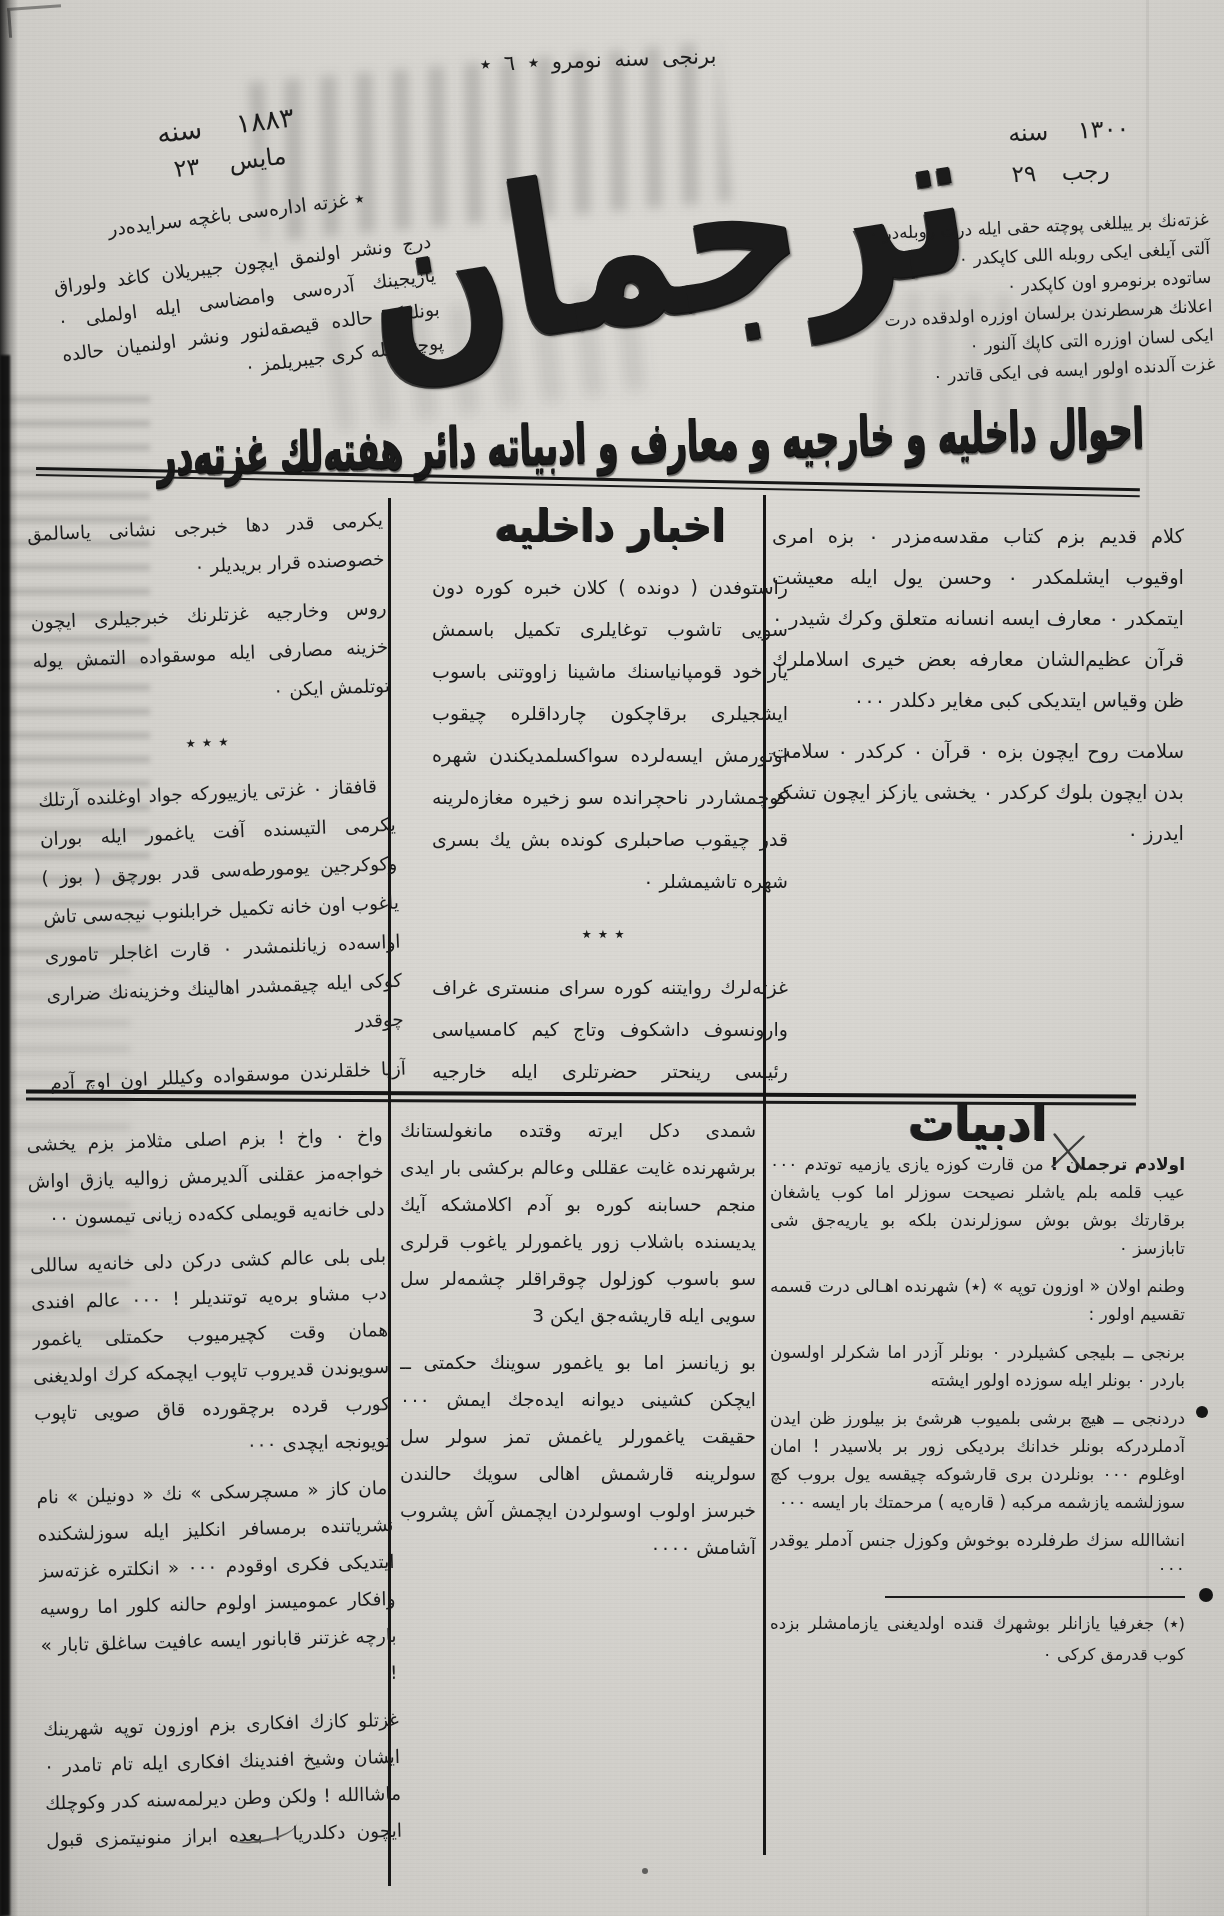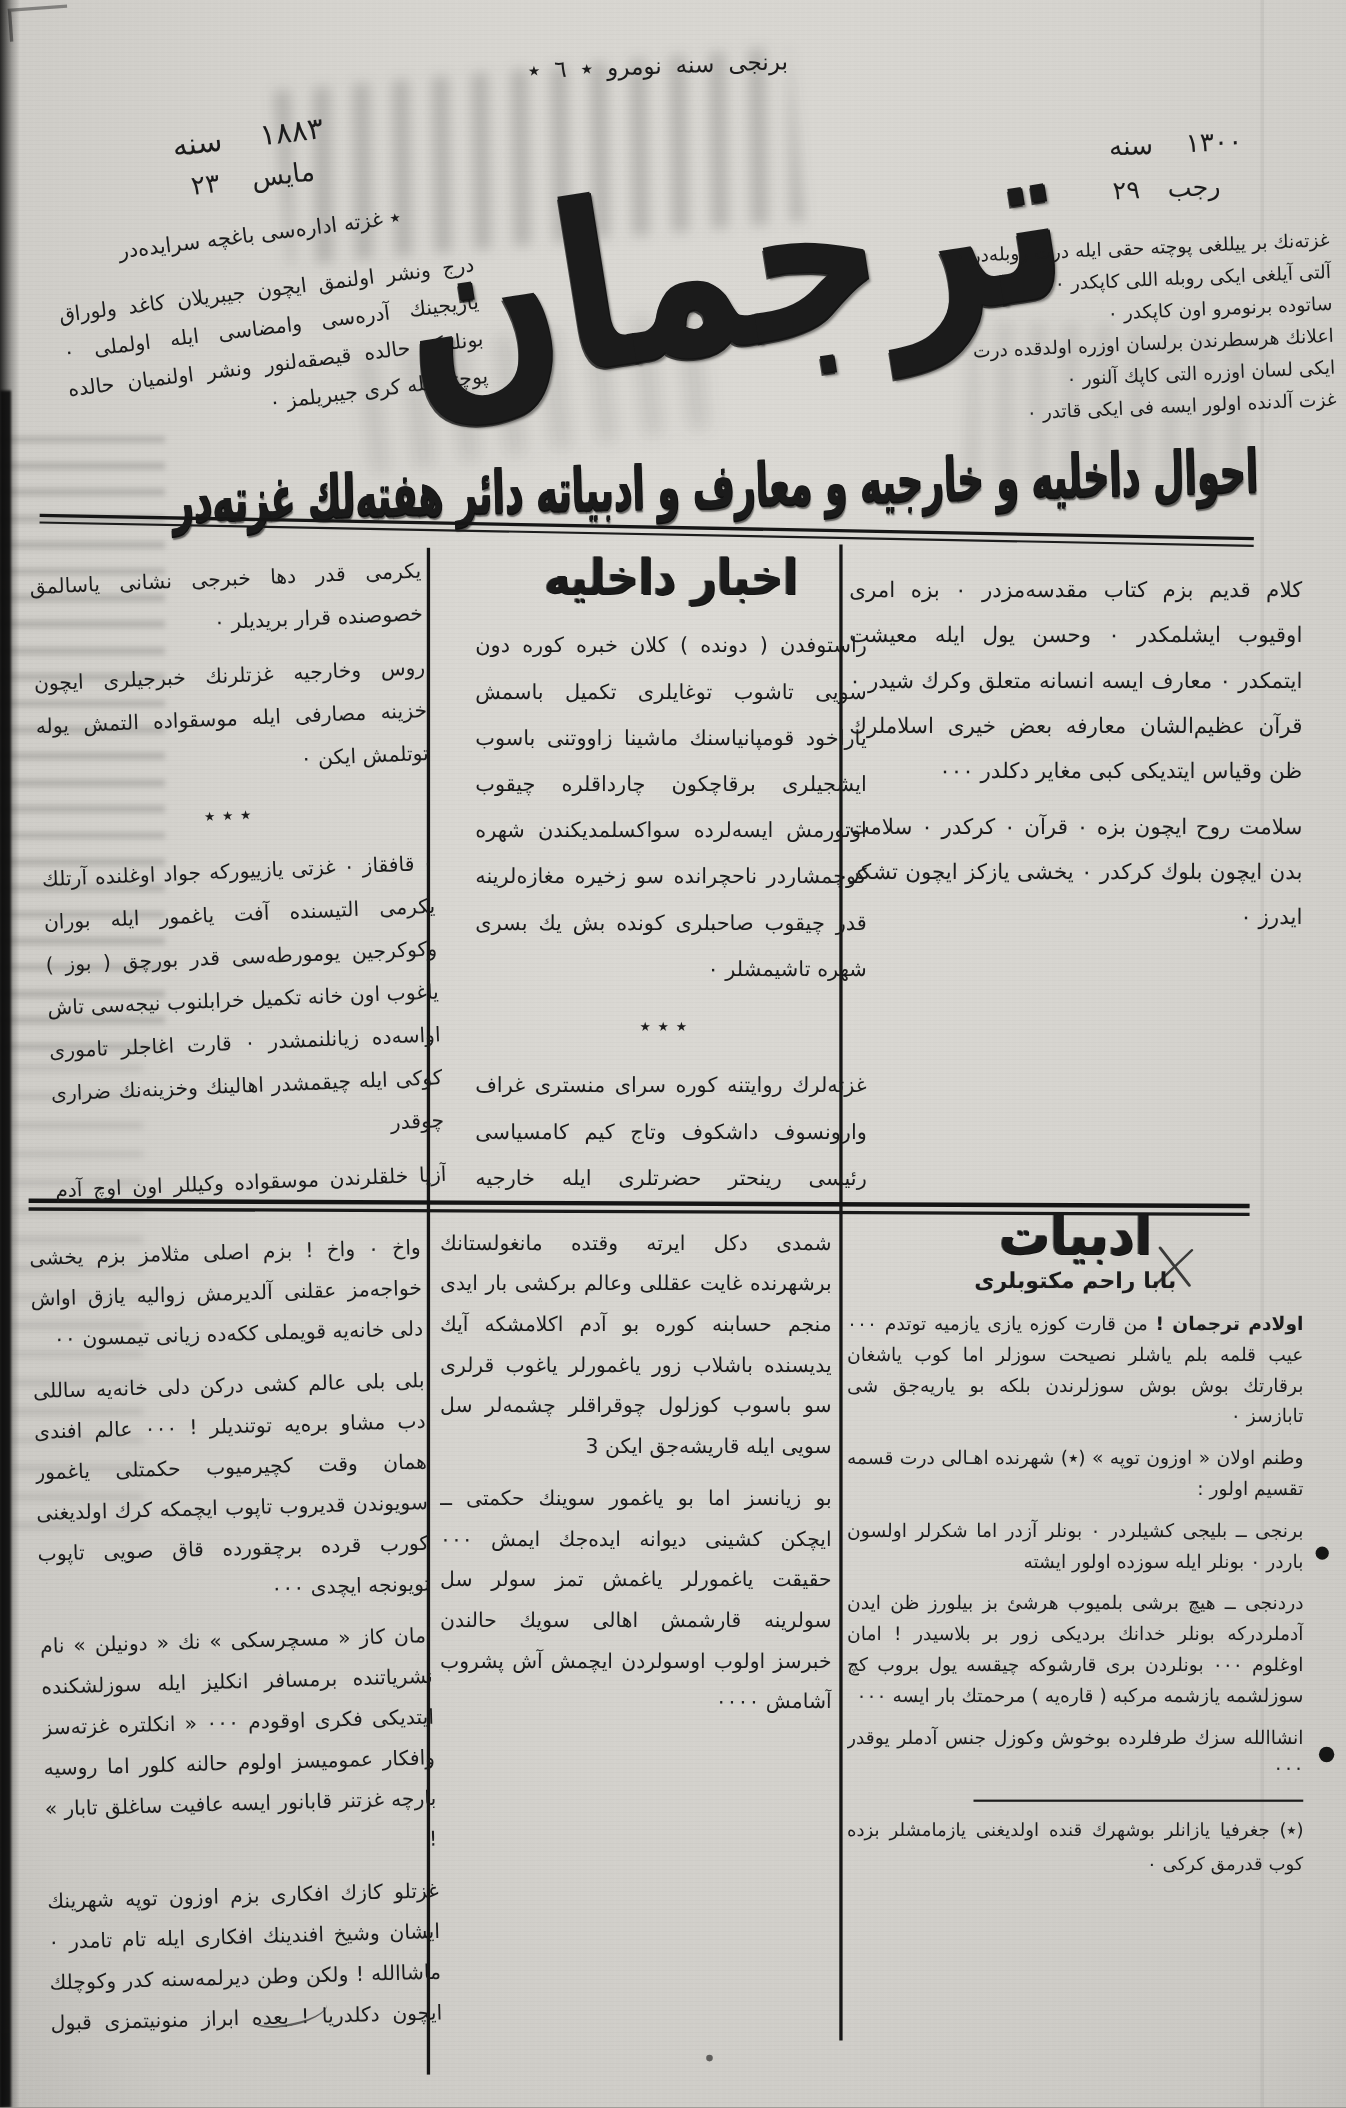--- a/index.html
+++ b/index.html
@@ -202,21 +202,20 @@
   <div class="squiggle"></div>
 
   <div class="col col-mid-bot">
     <p>شمدى دكل ايرته وقتده مانغولستانك برشهرنده غايت عقللى وعالم بركشى بار ايدى منجم حسابنه كوره بو آدم اكلامشكه آيك يديسنده باشلاب زور ياغمورلر ياغوب قرلرى سو باسوب كوزلول چوقراقلر چشمه‌لر سل سويى ايله قاريشه‌جق ايكن 3</p>
     <p>بو زيانسز اما بو ياغمور سوينك حكمتى ــ ايچكن كشينى ديوانه ايده‌جك ايمش ٠٠٠ حقيقت ياغمورلر ياغمش تمز سولر سل سولرينه قارشمش اهالى سويك حالندن خبرسز اولوب اوسولردن ايچمش آش پشروب آشامش ٠٠٠٠</p>
 
   </div>
 
   <div class="col col-right-bot">
     <div class="section-header">ادبيات</div>
-    <div class="subheader">بابا راحم مكتوبلرى</div>
     <p>
       <span class="lead">اولادم ترجمان !</span>
       <span>من قارت كوزه يازى يازميه توتدم ٠٠٠ عيب قلمه بلم ياشلر نصيحت سوزلر اما كوب ياشغان برقارتك بوش بوش سوزلرندن بلكه بو ياريه‌جق شى تابازسز ٠</span>
     </p>
     <p>وطنم اولان « اوزون توپه » (٭) شهرنده اهـالى درت قسمه تقسيم اولور :</p>
     <p>برنجى ــ بليجى كشيلردر ٠ بونلر آزدر اما شكرلر اولسون باردر ٠ بونلر ايله سوزده اولور ايشته</p>
     <p>دردنجى ــ هيچ برشى بلميوب هرشئ بز بيلورز ظن ايدن آدملردركه بونلر خدانك برديكى زور بر بلاسيدر ! امان اوغلوم ٠٠٠ بونلردن برى قارشوكه چيقسه يول بروب كچ سوزلشمه يازشمه مركبه ( قاره‌يه ) مرحمتك بار ايسه ٠٠٠</p>
     <p>انشاالله سزك طرفلرده بوخوش وكوزل جنس آدملر يوقدر ٠٠٠</p>
     <div class="fn-rule"></div>
     <p class="footnote">(٭) جغرفيا يازانلر بوشهرك قنده اولديغنى يازمامشلر بزده كوب قدرمق كركى ٠</p>

